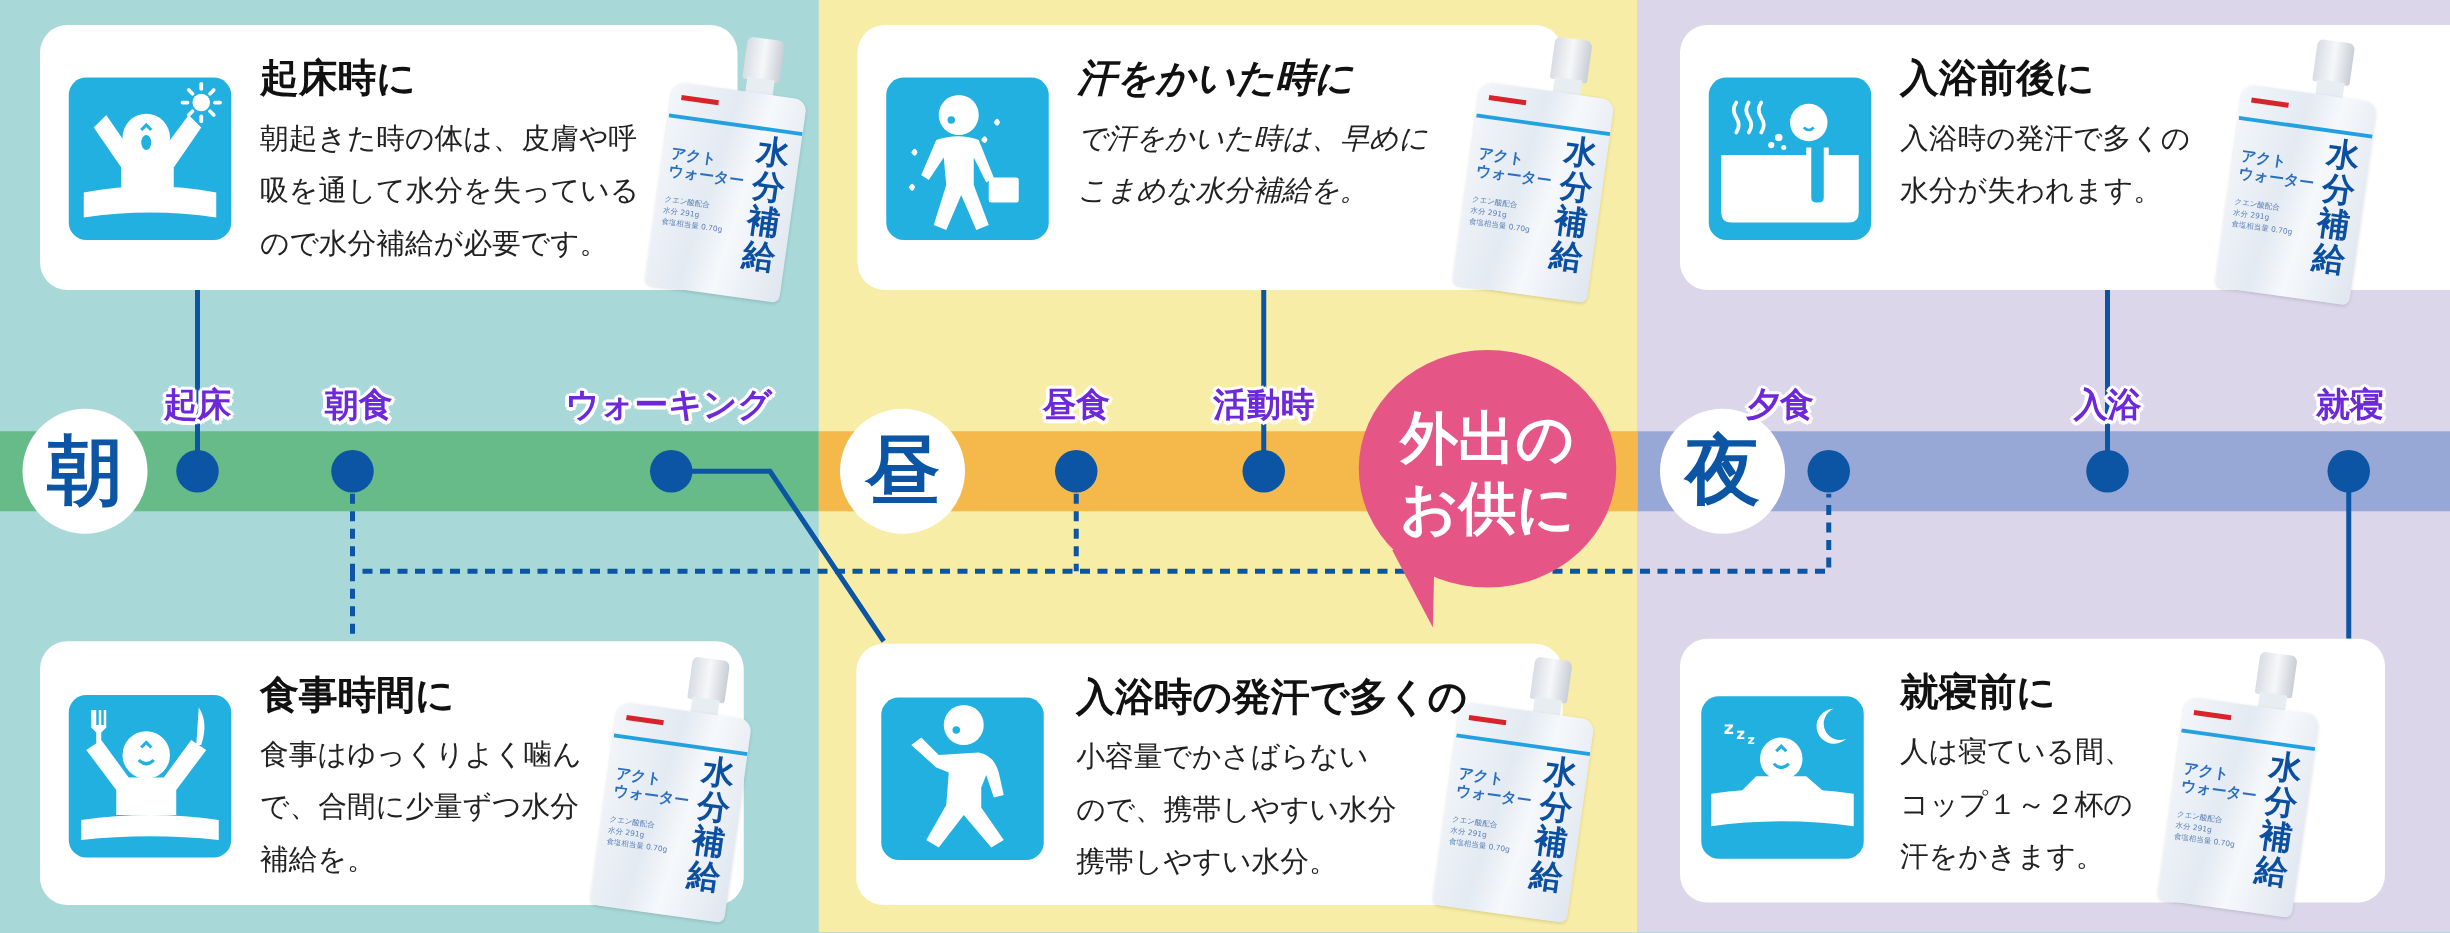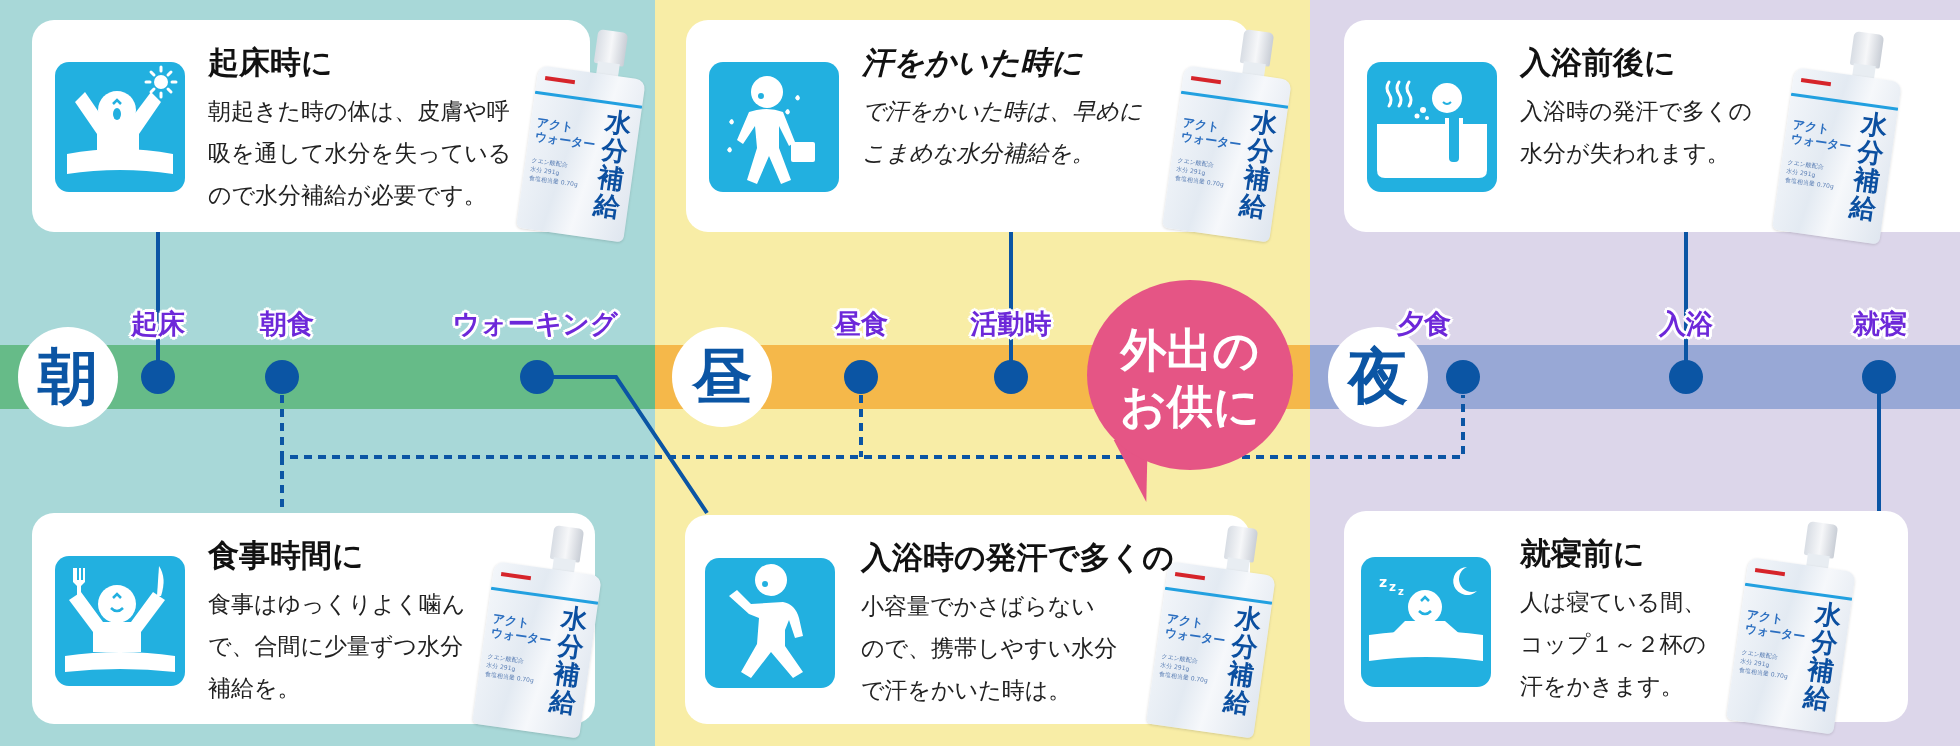--- a/index.html
+++ b/index.html
@@ -220,21 +220,21 @@
         <circle cx="66" cy="22" r="16"></circle>
         <path d="M24 38 L32 32 L46 46 L78 44 Q90 46 94 60 L98 78 L90 80 L84 62 L80 72 L80 88 L98 114 L88 120 L66 94 L46 120 L36 114 L52 86 L54 60 L44 56 Z"></path>
       </g>
       <circle cx="60" cy="26" r="3" fill="#22b0e0"></circle>
     </svg>
   </div>
   <div class="title">入浴時の発汗で多くの</div>
   <div class="desc">
     <span>小容量でかさばらない</span>
     <span>ので、携帯しやすい水分</span>
-    <span>で汗をかいた時は。</span>
+    <span>携帯しやすい水分。</span>
   </div>
 </div>
 
 <div class="card" style="left:1344px; top:511px; width:564px; height:211px;">
   <div class="icon" style="left:17px; top:46px;">
     <svg width="130" height="130" viewBox="0 0 130 130">
       <g fill="#fff">
         <circle cx="64" cy="50" r="17"></circle>
         <path d="M30 78 L44 64 L84 64 L100 78 Z"></path>
         <path d="M8 78 Q65 70 122 78 L122 104 Q65 96 8 104 Z"></path>

